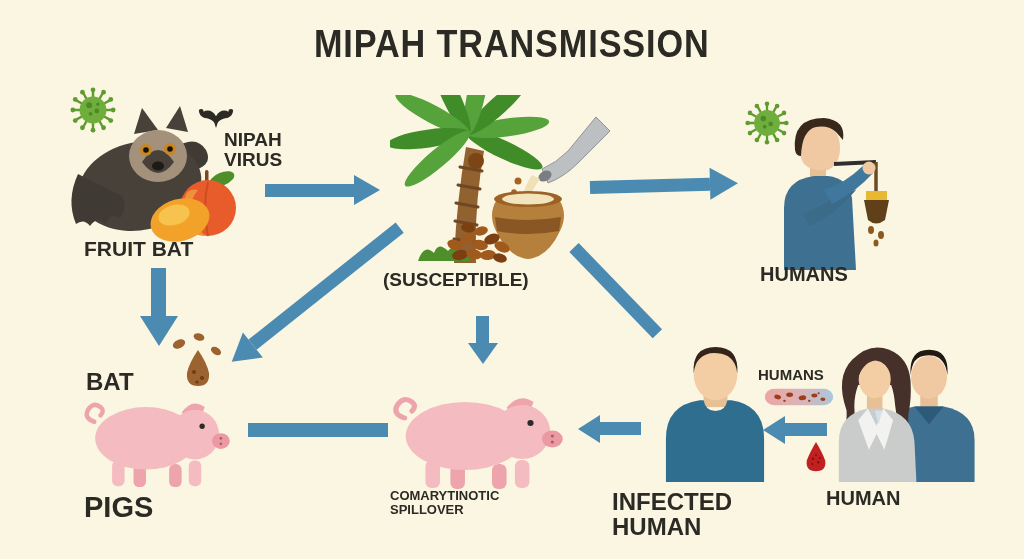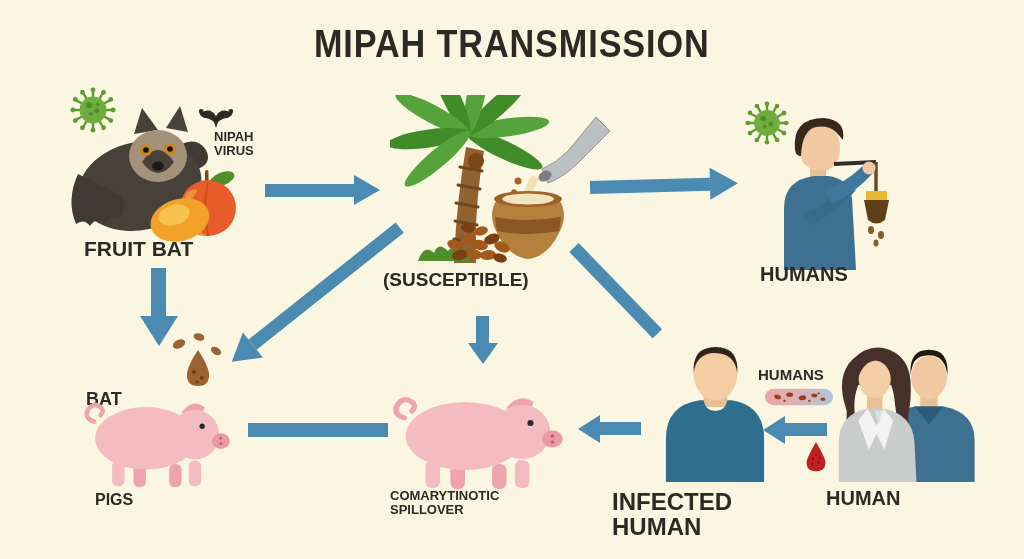--- a/index.html
+++ b/index.html
@@ -77,21 +77,21 @@
       <circle cx="84" cy="46" r="2.8" fill="#141210"></circle>
     <circle cx="108" cy="45" r="6" fill="#c8861e"></circle>
       <circle cx="108" cy="45" r="2.8" fill="#141210"></circle>
     <ellipse cx="96" cy="62" rx="6" ry="4.5" fill="#1e1b17"></ellipse>
   </svg>
 
   <svg class="abs" style="left:198px;top:107px" width="36" height="22" viewBox="0 0 40 24">
     <path d="M20,10 C17,4 11,2 6,5 C7,2 3,1 1,3 C1,8 4,11 8,12 C12,12.5 16,14 18,17 L20,23 L22,17 C24,14 28,12.5 32,12 C36,11 39,8 39,3 C37,1 33,2 34,5 C29,2 23,4 20,10 Z" fill="#2d2a26"></path>
   </svg>
 
-  <div class="lbl" style="left:214px;top:130px;font-size:13px">
+  <div class="lbl" style="left:224px;top:130px;font-size:19px">
     <div>NIPAH</div>
     <div>VIRUS</div>
   </div>
 
   <svg class="abs" style="left:150px;top:166px" width="92" height="80" viewBox="0 0 92 80">
     <rect x="55" y="4" width="3.5" height="12" rx="1.7" fill="#7a4a1e"></rect>
     <ellipse cx="72" cy="13" rx="13" ry="6.5" transform="rotate(-22 72 13)" fill="#4e8f2c"></ellipse>
     <circle cx="58" cy="42" r="28" fill="#e85c2c"></circle>
     <path d="M36,28 Q30,44 36,60 Q44,70 56,70 Q40,58 40,42 Q41,33 48,24 Q40,22 36,28 Z" fill="#f09038"></path>
     <path d="M58,16 Q52,42 58,70" stroke="#cc4e20" stroke-width="2" fill="none"></path>
@@ -207,21 +207,21 @@
     <ellipse cx="104" cy="129" rx="2.5" ry="3.5" fill="#8a5a20"></ellipse>
     <path d="M12,156 L12,94 Q12,66 42,62 L56,62 Q76,64 80,84 L84,156 Z" fill="#3e7191"></path>
     <path d="M30,100 Q56,92 76,68 L84,76 Q64,100 38,112 Z" fill="#3a6b89"></path>
     <circle cx="80" cy="71" r="6" fill="#f0c9a2"></circle>
     <path d="M52,76 Q72,70 92,51 L101,59 Q84,78 60,90 Z" fill="#40779c"></path>
     <circle cx="97" cy="54" r="6.5" fill="#f0c9a2"></circle>
   </svg>
 
   <div class="lbl center" style="left:760px;top:264px;width:150px;font-size:20px">HUMANS</div>
 
-  <div class="lbl" style="left:86px;top:390px;font-size:18px">BAT</div>
+  <div class="lbl" style="left:86px;top:369px;font-size:24px">BAT</div>
 
   <svg class="abs" style="left:168px;top:330px" width="56" height="62" viewBox="0 0 56 62">
     <ellipse cx="11" cy="14" rx="6.5" ry="4.2" transform="rotate(-25 11 14)" fill="#9c6230"></ellipse>
     <ellipse cx="31" cy="7" rx="5.5" ry="3.6" transform="rotate(15 31 7)" fill="#9c6230"></ellipse>
     <ellipse cx="48" cy="21" rx="5.5" ry="3.6" transform="rotate(32 48 21)" fill="#9c6230"></ellipse>
     <path d="M30,20 Q39,33 41,43 Q42,56 30,56 Q18,56 19,43 Q21,33 30,20 Z" fill="#9c6230"></path>
     <g fill="#6b3c16">
         <circle cx="26" cy="42" r="2"></circle>
         <circle cx="34" cy="48" r="2"></circle>
         <circle cx="29" cy="52" r="1.6"></circle>
@@ -238,21 +238,21 @@
     <rect x="100" y="74" width="14" height="25" rx="6" fill="#eda4ac"></rect>
     <path d="M114,18 Q126,2 140,12 L133,29 Q123,25 114,18 Z" fill="#eda4ac"></path>
     <ellipse cx="74" cy="46" rx="57" ry="34" fill="#f4bcc0"></ellipse>
     <circle cx="129" cy="42" r="27" fill="#f4bcc0"></circle>
     <ellipse cx="158" cy="49" rx="10" ry="8.5" fill="#eb9aa4"></ellipse>
     <circle cx="158" cy="46" r="1.5" fill="#b05a64"></circle>
       <circle cx="158" cy="52" r="1.5" fill="#b05a64"></circle>
     <circle cx="137" cy="33" r="3" fill="#2b2b2b"></circle>
   </svg>
 
-  <div class="lbl center" style="left:95px;top:492px;width:130px;font-size:16px">PIGS</div>
+  <div class="lbl center" style="left:84px;top:492px;width:130px;font-size:29px">PIGS</div>
 
   <svg class="abs" style="left:388px;top:390px" width="182" height="100" viewBox="0 0 175 100" preserveAspectRatio="none">
     <path d="M16,28 q-12,-4 -7,-13 q6,-9 14,-3 q5,4 0,9" stroke="#eda4ac" stroke-width="5" fill="none" stroke-linecap="round"></path>
     <g fill="#f4bcc0">
       <rect x="36" y="70" width="14" height="28" rx="6"></rect>
       <rect x="122" y="70" width="14" height="28" rx="6"></rect>
     </g>
     <rect x="60" y="74" width="14" height="25" rx="6" fill="#eda4ac"></rect>
     <rect x="100" y="74" width="14" height="25" rx="6" fill="#eda4ac"></rect>
     <path d="M114,18 Q126,2 140,12 L133,29 Q123,25 114,18 Z" fill="#eda4ac"></path>

